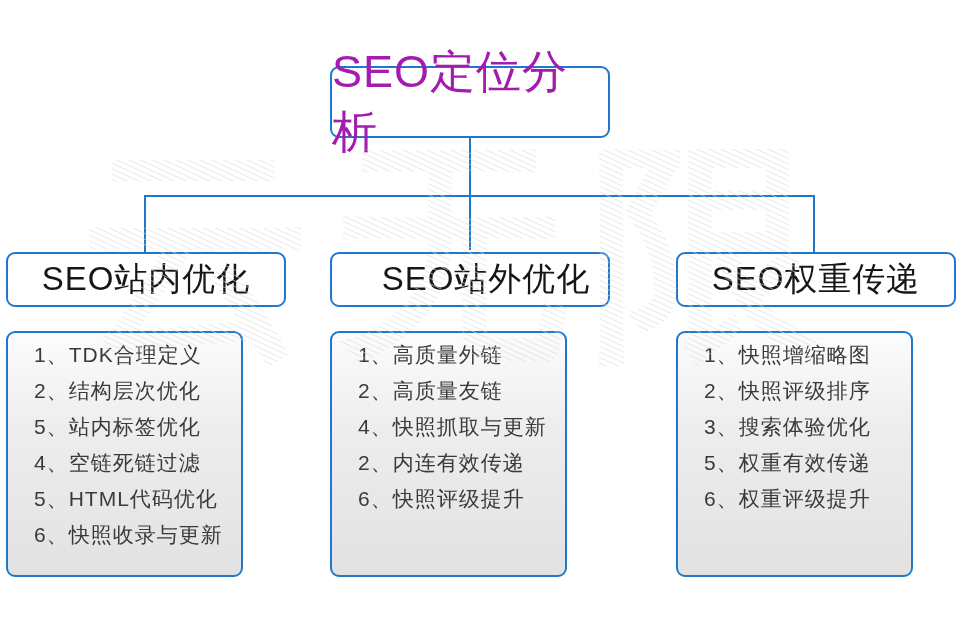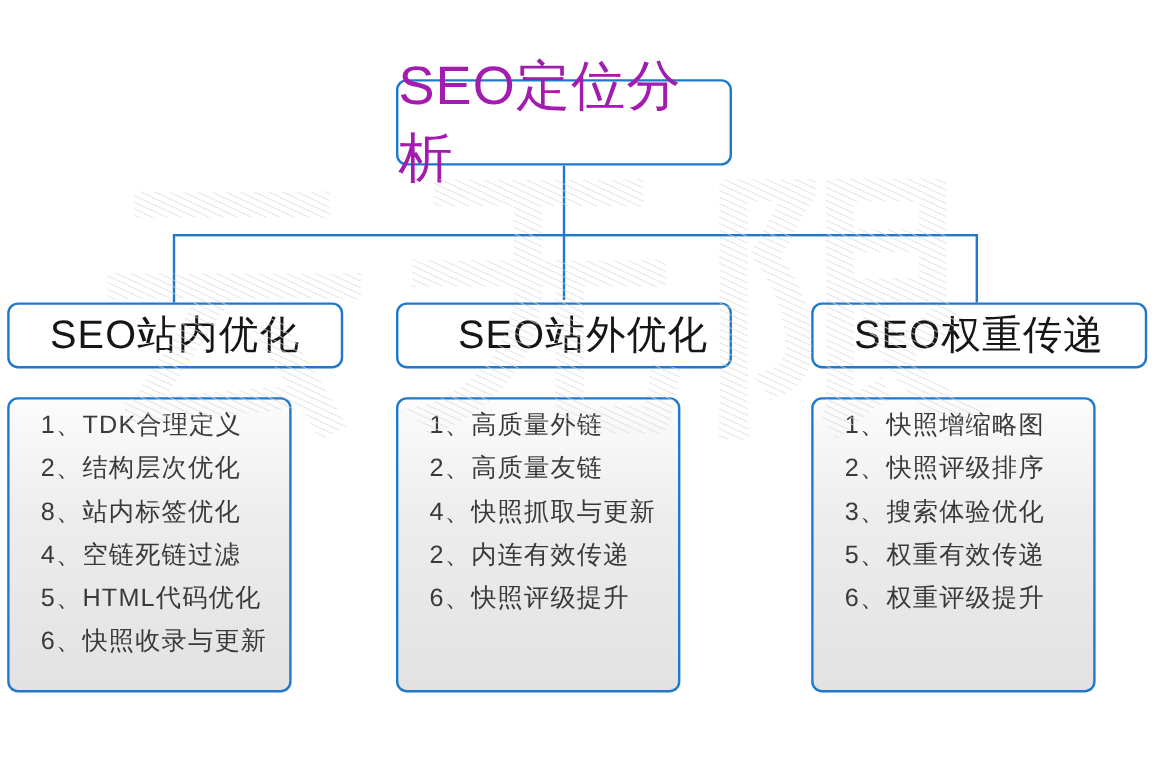--- a/index.html
+++ b/index.html
@@ -56,21 +56,21 @@
     <span class="node-title">SEO定位分析</span>
   </div>
 
   <div class="box col-header col-0">
     <span class="node-title">SEO站内优化</span>
   </div>
   <div class="list-box col-0">
     <ul>
       <li>1、TDK合理定义</li>
       <li>2、结构层次优化</li>
-      <li>8、站内标签优化</li>
+      <li>5、站内标签优化</li>
       <li>4、空链死链过滤</li>
       <li>5、HTML代码优化</li>
       <li>6、快照收录与更新</li>
     </ul>
   </div>
 
   <div class="box col-header col-1">
     <span class="node-title">SEO站外优化</span>
   </div>
   <div class="list-box col-1">

